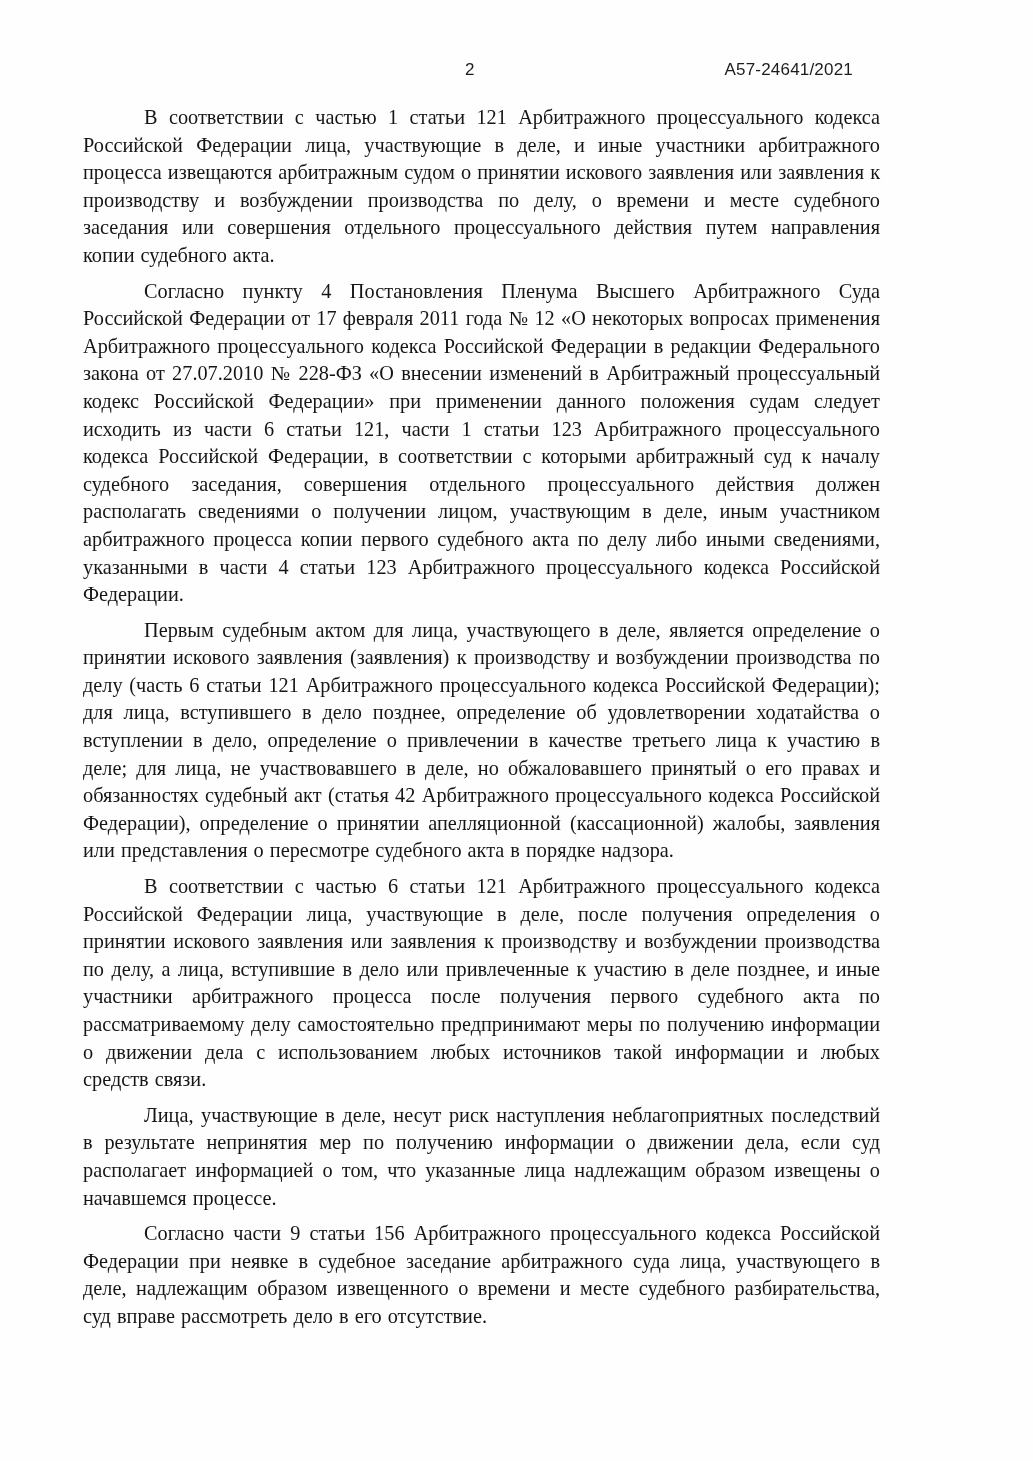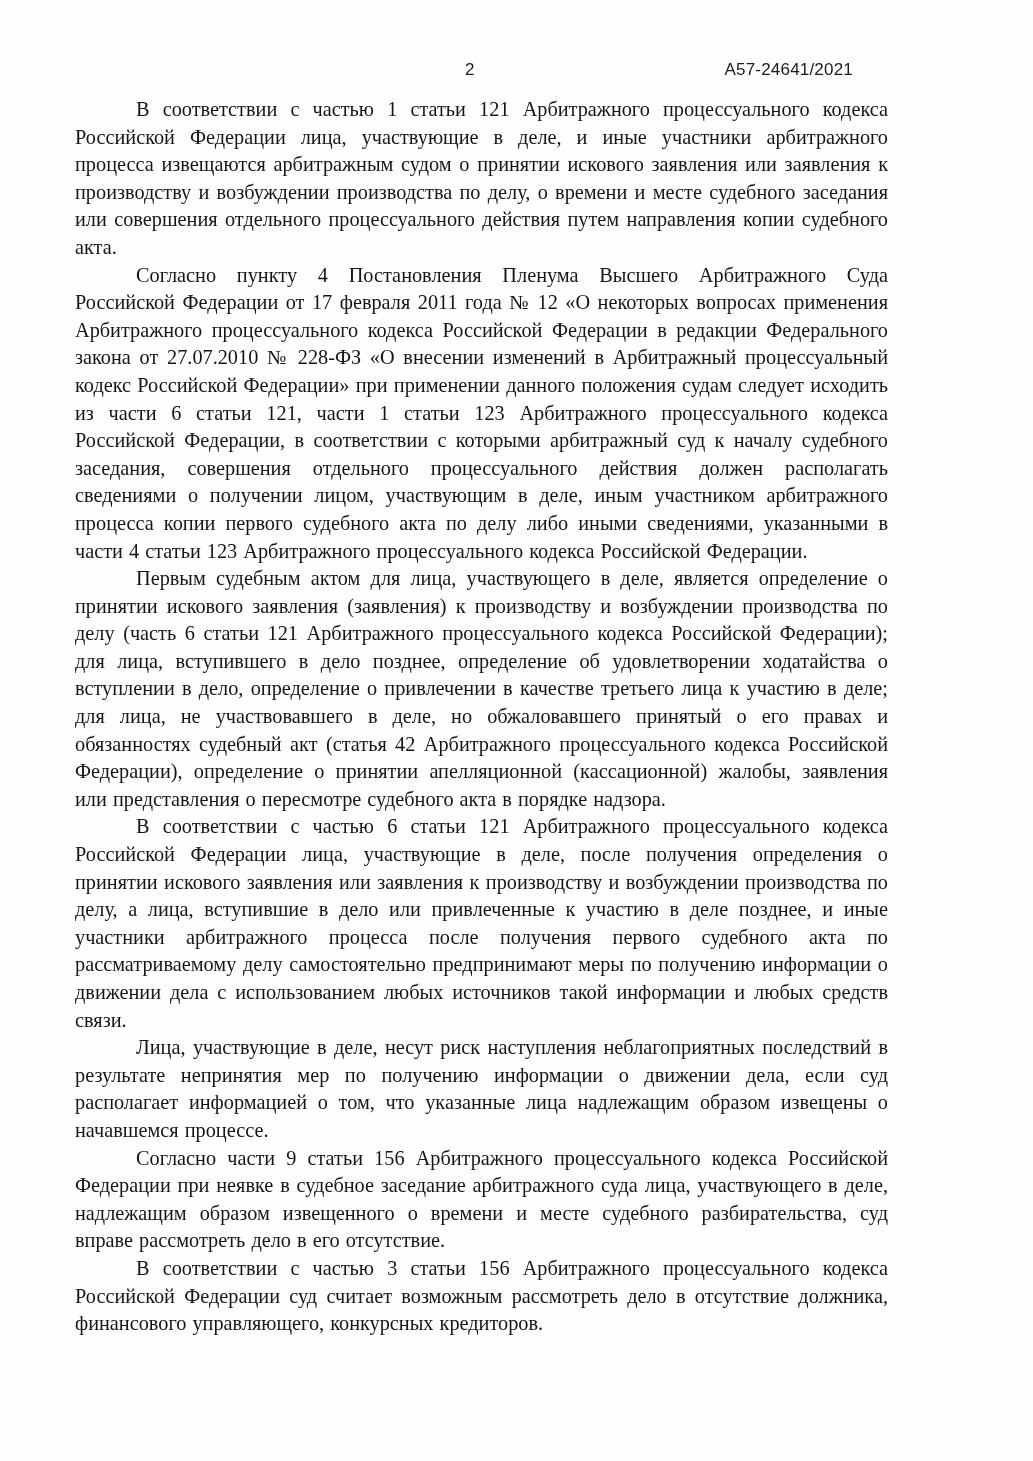--- a/index.html
+++ b/index.html
@@ -48,21 +48,21 @@
     left: 75px;
     width: 813px;
     font-family: "Liberation Serif", serif;
     font-size: 20.3px;
     line-height: 27.6px;
     color: #151515;
     text-align: justify;
     text-justify: inter-word;
   }
   .content p {
-    margin: 0;
+    margin: 8px;
     padding: 0;
     text-indent: 61px;
     word-spacing: 1px;
   }
 </style>
 </head>
 <body>
 
 <div class="page">
 
@@ -71,16 +71,15 @@
     <div class="case-number">А57-24641/2021</div>
   </div>
 
   <div class="content">
     <p>В соответствии с частью 1 статьи 121 Арбитражного процессуального кодекса Российской Федерации лица, участвующие в деле, и иные участники арбитражного процесса извещаются арбитражным судом о принятии искового заявления или заявления к производству и возбуждении производства по делу, о времени и месте судебного заседания или совершения отдельного процессуального действия путем направления копии судебного акта.</p>
     <p>Согласно пункту 4 Постановления Пленума Высшего Арбитражного Суда Российской Федерации от 17 февраля 2011 года № 12 «О некоторых вопросах применения Арбитражного процессуального кодекса Российской Федерации в редакции Федерального закона от 27.07.2010 № 228-ФЗ «О внесении изменений в Арбитражный процессуальный кодекс Российской Федерации» при применении данного положения судам следует исходить из части 6 статьи 121, части 1 статьи 123 Арбитражного процессуального кодекса Российской Федерации, в соответствии с которыми арбитражный суд к началу судебного заседания, совершения отдельного процессуального действия должен располагать сведениями о получении лицом, участвующим в деле, иным участником арбитражного процесса копии первого судебного акта по делу либо иными сведениями, указанными в части 4 статьи 123 Арбитражного процессуального кодекса Российской Федерации.</p>
     <p>Первым судебным актом для лица, участвующего в деле, является определение о принятии искового заявления (заявления) к производству и возбуждении производства по делу (часть 6 статьи 121 Арбитражного процессуального кодекса Российской Федерации); для лица, вступившего в дело позднее, определение об удовлетворении ходатайства о вступлении в дело, определение о привлечении в качестве третьего лица к участию в деле; для лица, не участвовавшего в деле, но обжаловавшего принятый о его правах и обязанностях судебный акт (статья 42 Арбитражного процессуального кодекса Российской Федерации), определение о принятии апелляционной (кассационной) жалобы, заявления или представления о пересмотре судебного акта в порядке надзора.</p>
     <p>В соответствии с частью 6 статьи 121 Арбитражного процессуального кодекса Российской Федерации лица, участвующие в деле, после получения определения о принятии искового заявления или заявления к производству и возбуждении производства по делу, а лица, вступившие в дело или привлеченные к участию в деле позднее, и иные участники арбитражного процесса после получения первого судебного акта по рассматриваемому делу самостоятельно предпринимают меры по получению информации о движении дела с использованием любых источников такой информации и любых средств связи.</p>
     <p>Лица, участвующие в деле, несут риск наступления неблагоприятных последствий в результате непринятия мер по получению информации о движении дела, если суд располагает информацией о том, что указанные лица надлежащим образом извещены о начавшемся процессе.</p>
     <p>Согласно части 9 статьи 156 Арбитражного процессуального кодекса Российской Федерации при неявке в судебное заседание арбитражного суда лица, участвующего в деле, надлежащим образом извещенного о времени и месте судебного разбирательства, суд вправе рассмотреть дело в его отсутствие.</p>
-    <p>В соответствии с частью 3 статьи 156 Арбитражного процессуального кодекса Российской Федерации суд считает возможным рассмотреть дело в отсутствие должника, финансового управляющего, конкурсных кредиторов.</p>
   </div>
 
 </div>
 
 </body></html>

